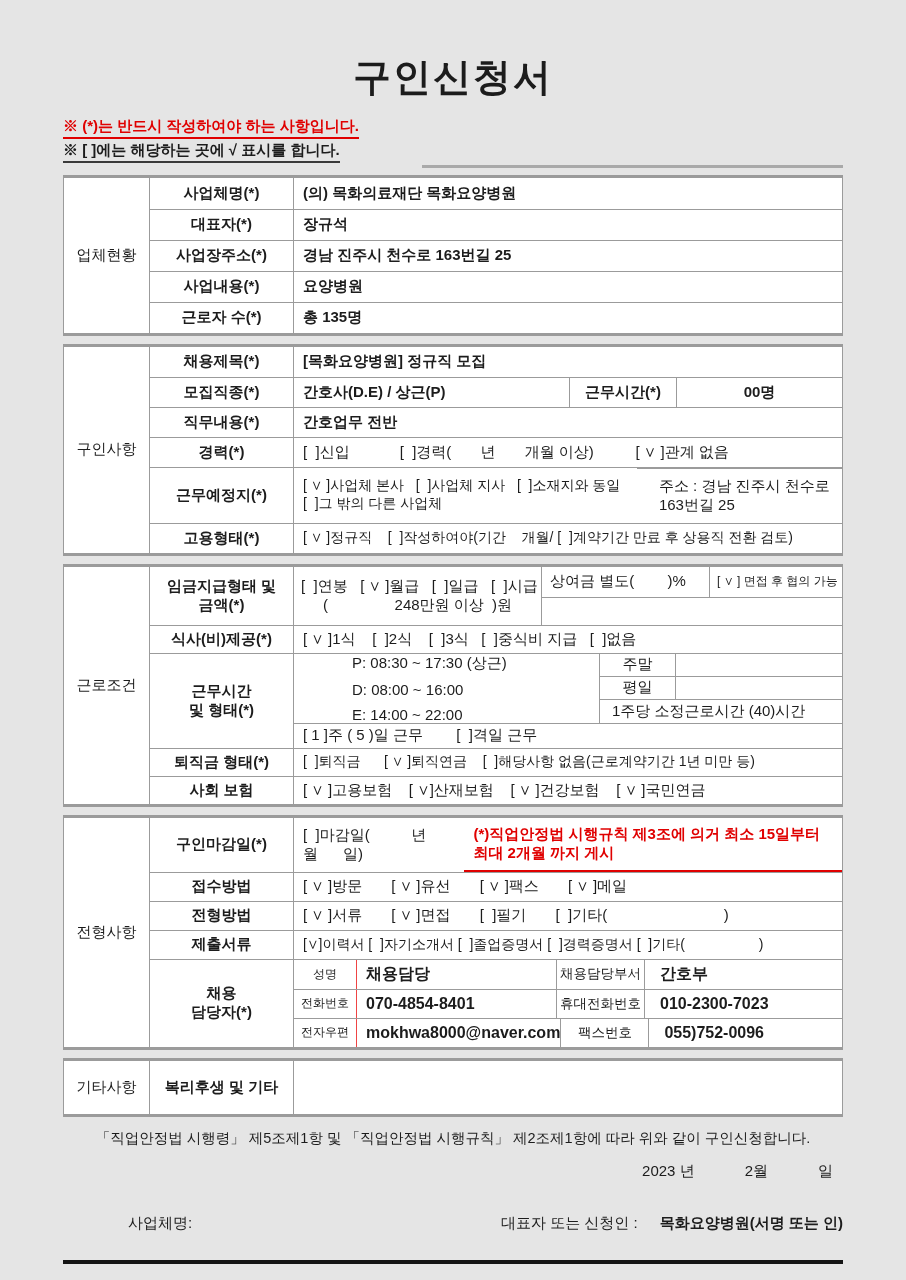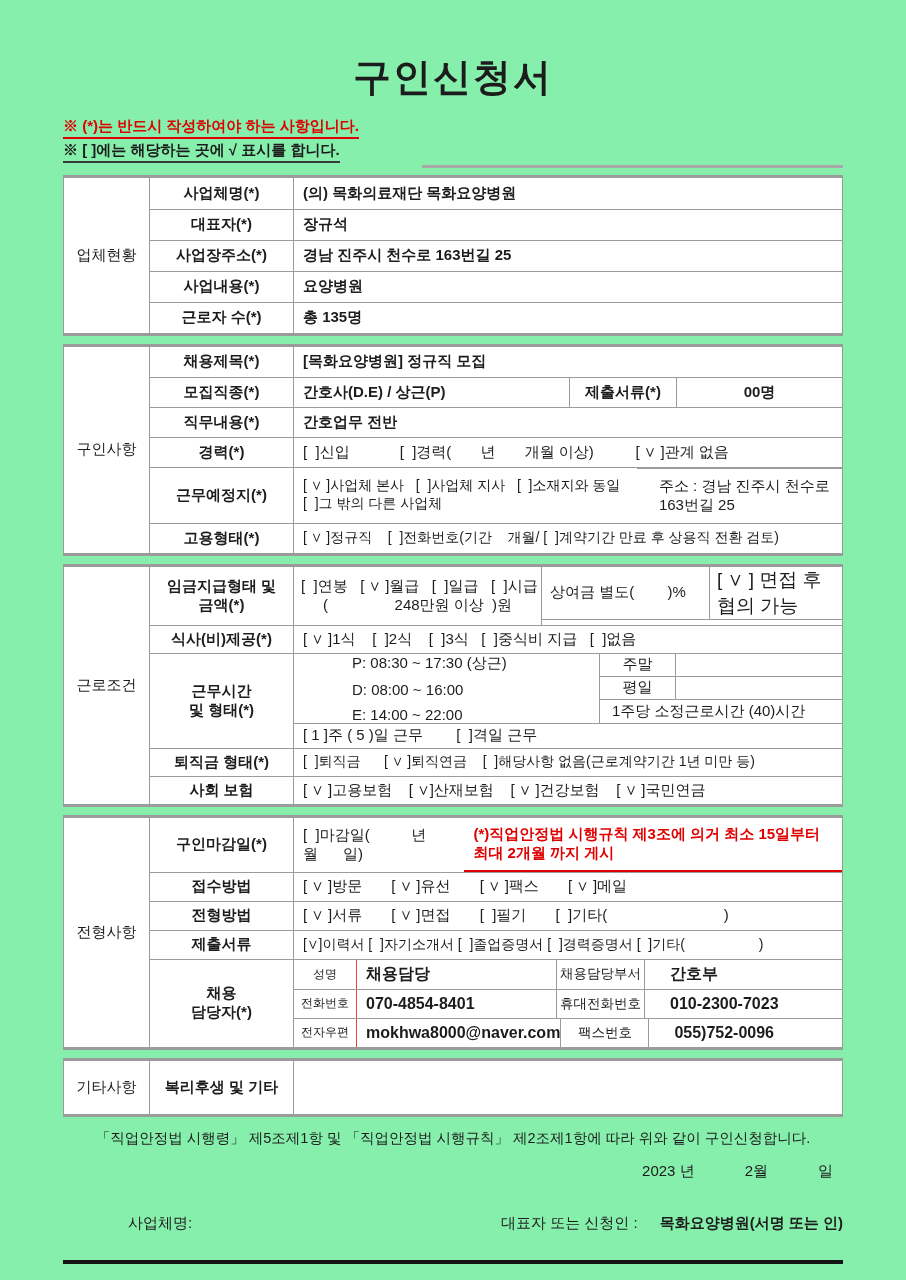--- a/index.html
+++ b/index.html
@@ -1,20 +1,20 @@
 <!DOCTYPE html>
 <html><head>
 <meta charset="utf-8">
 <style>
   * { box-sizing: border-box; margin: 0; padding: 0; }
   html,body { background:#ffffff; }
   .page {
     position: relative;
     width: 906px; height: 1280px;
-    background: #86efac;
+    background: #e5e5e5;
     font-family: "Liberation Sans", sans-serif;
     color: #1c1c1c;
     overflow: hidden;
   }
   .content { width: 780px; margin: 0 auto; font-size: 15px; }
 
   .doc-title {
     text-align: center;
     font-size: 38px;
     font-weight: 800;
@@ -71,42 +71,42 @@
   .hc-val { flex:0 0 166px; border-left:1px solid #9b9b9b; display:flex; align-items:center; justify-content:center; }
 
   
   .wage-wrap { flex:1; border-left:1px solid #9b9b9b; display:flex; min-height:58px; }
   .wage-left { flex:0 0 247px; display:flex; flex-direction:column; justify-content:center; padding:3px 0; }
   .wage-types { padding-left:7px; white-space:pre-wrap; }
   .wage-amount { text-align:center; white-space:pre-wrap; }
   .wage-right { flex:1; border-left:1px solid #9b9b9b; display:flex; flex-direction:column; }
   .wage-right-top { display:flex; flex:0 0 31px; border-bottom:1px solid #9b9b9b; }
   .bonus { flex:0 0 167px; display:flex; align-items:center; padding-left:8px; white-space:pre-wrap; }
-  .negotiable { flex:1; border-left:1px solid #9b9b9b; display:flex; align-items:center; padding-left:7px; font-size:19px; white-space:pre-wrap; }
+  .negotiable { flex:1; border-left:1px solid #9b9b9b; display:flex; align-items:center; padding-left:7px; font-size:12px; white-space:pre-wrap; }
   .wage-right-bottom { flex:1; }
 
   
   .hours-wrap { flex:1; border-left:1px solid #9b9b9b; display:flex; flex-direction:column; min-height:89px; }
   .hours-top { display:flex; flex:1; }
   .shifts { flex:0 0 305px; display:flex; flex-direction:column; justify-content:center; padding-left:58px; gap:8px; }
   .hours-right { flex:1; border-left:1px solid #9b9b9b; display:flex; flex-direction:column; }
   .day-row { display:flex; flex:1; border-bottom:1px solid #9b9b9b; }
   .day-lbl { flex:0 0 75px; display:flex; align-items:center; justify-content:center; }
   .day-val { flex:1; border-left:1px solid #9b9b9b; }
   .weekly { flex:1; display:flex; align-items:center; padding-left:12px; white-space:pre-wrap; }
   .workdays { flex:0 0 25px; border-top:1px solid #9b9b9b; display:flex; align-items:center; padding-left:9px; white-space:pre-wrap; }
 
   
   .contact-grid { flex:1; border-left:1px solid #9b9b9b; display:flex; flex-direction:column; }
   .c-row { display:flex; flex:1; min-height:29px; }
   .c-row + .c-row { border-top:1px solid #9b9b9b; }
   .c-lbl1 { flex:0 0 62px; display:flex; align-items:center; justify-content:center; font-size:12px; }
   .c-val1 { flex:0 0 200px; border-left:1px solid #ef4444; display:flex; align-items:center; padding-left:9px; font-weight:700; font-size:16px; }
   .c-lbl2 { flex:0 0 88px; border-left:1px solid #9b9b9b; display:flex; align-items:center; justify-content:center; font-size:13.5px; }
-  .c-val2 { flex:1; border-left:1px solid #9b9b9b; display:flex; align-items:center; padding-left:25px; font-weight:700; font-size:16px; }
+  .c-val2 { flex:1; border-left:1px solid #9b9b9b; display:flex; align-items:center; padding-left:15px; font-weight:700; font-size:16px; }
 
   
   .etc-row { min-height:53px; }
 
   
   .statement { text-align:center; margin-top:12px; font-size:14.5px; }
   .dateline { text-align:right; padding-right:10px; margin-top:14px; white-space:pre-wrap; }
   .sigline { display:flex; justify-content:space-between; align-items:center; margin-top:16px; padding-left:65px; }
   .signer { white-space:pre-wrap; }
   .signer .gap { display:inline-block; width:22px; }
@@ -158,41 +158,41 @@
     <div class="sec">
       <div class="cat">구인사항</div>
       <div class="secbody">
         <div class="row" style="min-height:30px;">
           <div class="lbl">채용제목(*)</div>
           <div class="val strong">[목화요양병원] 정규직 모집</div>
         </div>
         <div class="row" style="min-height:30px;">
           <div class="lbl">모집직종(*)</div>
           <div class="val strong">간호사(D.E) / 상근(P)</div>
-          <div class="hc-lbl">제출서류(*)</div>
+          <div class="hc-lbl">근무시간(*)</div>
           <div class="hc-val strong">00명</div>
         </div>
         <div class="row" style="min-height:30px;">
           <div class="lbl">직무내용(*)</div>
           <div class="val strong">간호업무 전반</div>
         </div>
         <div class="row" style="min-height:30px;">
           <div class="lbl">경력(*)</div>
           <div class="val">[  ]신입            [  ]경력(       년       개월 이상)          [ ∨ ]관계 없음</div>
         </div>
         <div class="row" style="min-height:56px;">
           <div class="lbl">근무예정지(*)</div>
           <div class="stack">
             <div class="subrow small">[ ∨ ]사업체 본사   [  ]사업체 지사   [  ]소재지와 동일   [  ]그 밖의 다른 사업체</div>
             <div class="subrow bordered indent">주소 : 경남 진주시 천수로 163번길 25</div>
           </div>
         </div>
         <div class="row" style="min-height:30px;">
           <div class="lbl">고용형태(*)</div>
-          <div class="val small">[ ∨ ]정규직    [  ]전화번호(기간    개월/ [  ]계약기간 만료 후 상용직 전환 검토)</div>
+          <div class="val small">[ ∨ ]정규직    [  ]작성하여야(기간    개월/ [  ]계약기간 만료 후 상용직 전환 검토)</div>
         </div>
       </div>
     </div>
 
     <div class="sec">
       <div class="cat">근로조건</div>
       <div class="secbody">
         <div class="row">
           <div class="lbl">임금지급형태 및
 금액(*)</div>

